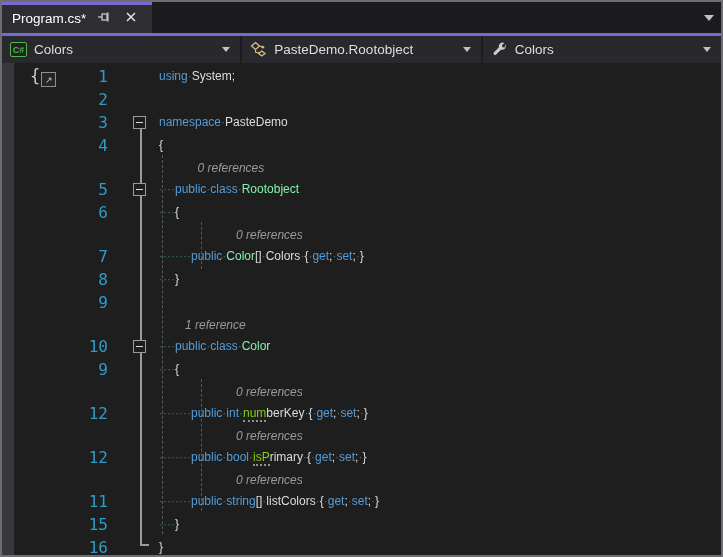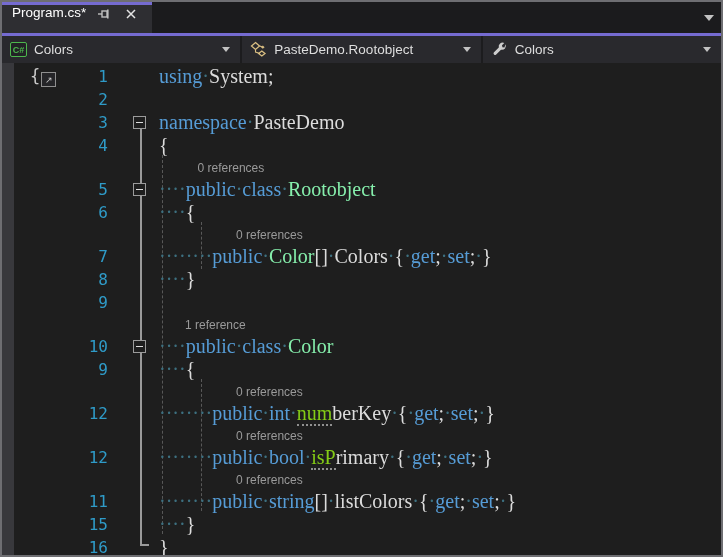--- a/index.html
+++ b/index.html
@@ -10,22 +10,22 @@
     border:2px solid #6E6E72;
     font-family:"Liberation Sans", sans-serif;
     overflow:hidden;
   }
   
   .tabstrip {
     position:relative; height:31px; background:#1B1B1D;
     display:flex; align-items:stretch;
   }
   .tab {
-    position:relative; display:flex; align-items:flex-start; gap:9px;
-    padding:0 12px 16px 10px; background:#2E2E32;
+    position:relative; display:flex; align-items:flex-end; gap:9px;
+    padding:0 12px 7px 10px; background:#2E2E32;
     border-top:3px solid #756BD1;
   }
   .tab-title { color:#FFFFFF; font-size:13.5px; white-space:nowrap; }
   .tab-icon-btn { display:flex; align-items:center; justify-content:center; width:18px; height:18px; cursor:default; }
   .tab-icon-btn svg { display:block; }
   .tablist-arrow {
     position:absolute; right:7px; top:13px;
     width:0; height:0; border-left:5px solid transparent; border-right:5px solid transparent;
     border-top:6px solid #C2C2C2;
   }
@@ -62,33 +62,33 @@
   
   .guide { position:absolute; width:0; border-left:1px dashed #585858; }
   #guide-l1 { left:160px; top:92px;  height:379px; }
   #guide-l2a{ left:199px; top:159px; height:47px;  }
   #guide-l2b{ left:199px; top:316px; height:132px; }
   .outline-vline { position:absolute; left:138px; top:56px; width:2px; height:427px; background:#9A9A9A; }
   .outline-foot  { position:absolute; left:138px; top:481px; width:9px; height:2px; background:#9A9A9A; }
   
   #code-rows { position:absolute; left:0; top:2px; width:100%; }
   .row { display:flex; align-items:center; height:23px; position:relative; }
-  .row-lens { height:21px; }
+  .row-lens { height:21px;font-style:italic; }
   .ln {
     width:106px; text-align:right; color:#2F9BC8;
     font-family:"DejaVu Sans Mono", monospace; font-size:16px; flex:0 0 auto;
   }
   .fold-cell { width:45px; flex:0 0 auto; position:relative; height:100%; }
   .fold-box {
     position:absolute; left:25px; top:5px; width:13px; height:13px;
     border:1px solid #9B9B9B; background:#1E1E1E; z-index:2;
   }
   .fold-box i { position:absolute; left:2px; top:5px; width:7px; height:1px; background:#DCDCDC; }
   .code {
-    font-family:Liberation Serif, serif; font-size:20px; line-height:23px;
+    font-family:Liberation Sans, sans-serif; font-size:12px; line-height:23px;
     white-space:pre; padding-left:6px;
   }
   .tk-kw { color:#569CD6; }
   .tk-ty { color:#86efac; }
   .tk-pl { color:#DCDCDC; }
   .tk-ws { color:#3D7080; }
   .tk-ul { color:#84cc16; border-bottom:2px dotted #909090; }
   .lens-text { color:#9A9A9A; font-size:12px; font-family:"Liberation Sans", sans-serif; }
   .lens-gutter { width:151px; flex:0 0 auto; }
 </style>

